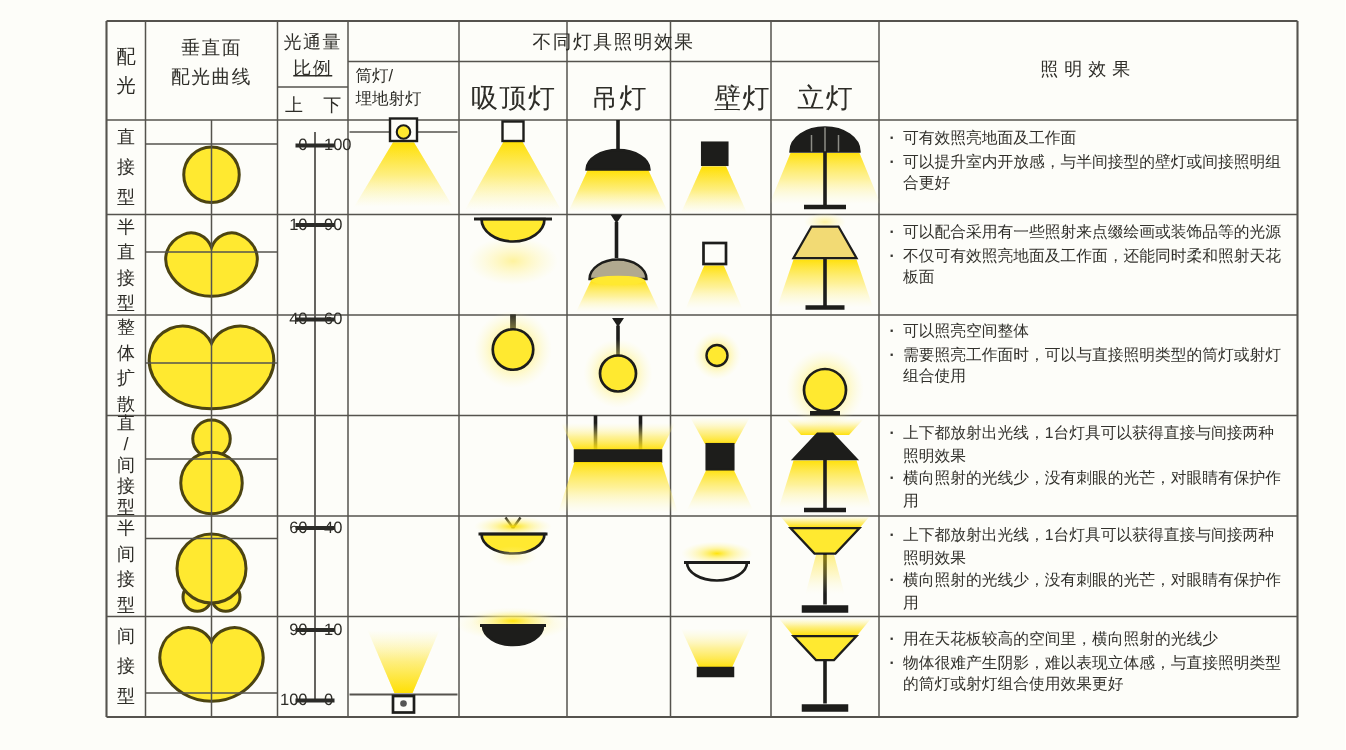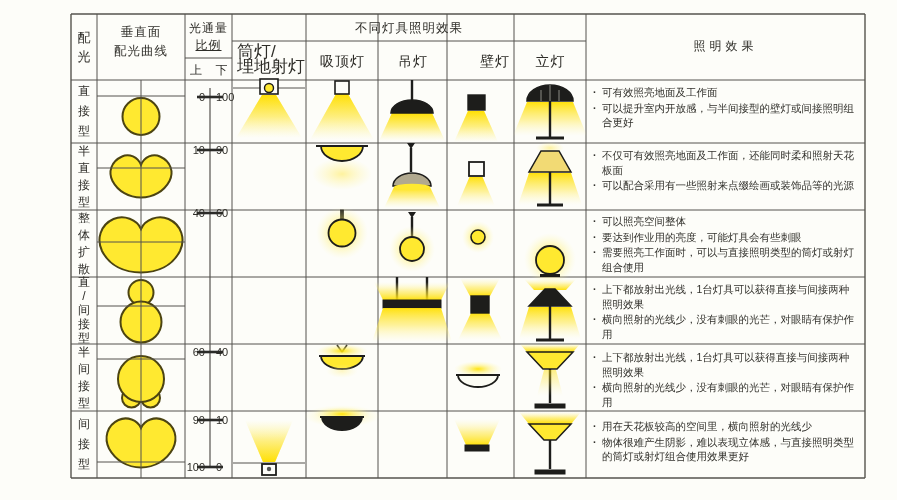--- a/index.html
+++ b/index.html
@@ -4,22 +4,22 @@
 <style>
   html,body{margin:0;padding:0;background:#ffffff;}
   .stage{position:relative;width:897px;height:500px;background:#fdfdf9;overflow:hidden;
          font-family:"Liberation Sans","DejaVu Sans",sans-serif;color:#2e2d28;}
   svg#gfx{position:absolute;left:0;top:0;width:897px;height:500px;}
   .t{position:absolute;white-space:nowrap;}
   .c{text-align:center;}
   .hdr{font-size:12.5px;letter-spacing:1px;}
   .hdr-big{font-size:12px;letter-spacing:4px;}
   .hdr-small{font-size:12px;letter-spacing:1px;}
-  .lampname{font-size:14px;letter-spacing:1px;}
-  .lamp1{font-size:17px;line-height:15px;letter-spacing:0;}
+  .lampname{font-size:18px;letter-spacing:1px;}
+  .lamp1{font-size:11px;line-height:15px;letter-spacing:0;}
   .vlabel{position:absolute;display:flex;flex-direction:column;align-items:center;
           justify-content:center;font-size:12px;}
   .vlabel span{display:block;line-height:13px;}
   .fluxnum{position:absolute;font-size:11px;height:14px;line-height:14px;}
   .fx-up{text-align:right;}
   .fx-dn{text-align:left;}
   .effects-box{position:absolute;left:591px;width:264px;font-size:10.5px;
                line-height:14.5px;color:#32312c;overflow:hidden;}
   .bullet{position:relative;padding-left:11px;margin-bottom:1px;white-space:normal;
           word-break:break-all;}
@@ -327,26 +327,25 @@
       <div class="fluxnum fx-dn" style="left:216px;top:345px;width:40px;">40</div>
       <div class="fluxnum fx-up" style="left:160px;top:413px;width:45px;">90</div>
       <div class="fluxnum fx-dn" style="left:216px;top:413px;width:40px;">10</div>
       <div class="fluxnum fx-up" style="left:160px;top:460px;width:45px;">100</div>
       <div class="fluxnum fx-dn" style="left:216px;top:460px;width:40px;">0</div>
       <div class="effects-box" style="top:85px;height:56px;">
         <div class="bullet">可有效照亮地面及工作面</div>
         <div class="bullet">可以提升室内开放感，与半间接型的壁灯或间接照明组合更好</div>
       </div>
       <div class="effects-box" style="top:148px;height:60px;">
+        <div class="bullet">可以配合采用有一些照射来点缀绘画或装饰品等的光源</div>
         <div class="bullet">不仅可有效照亮地面及工作面，还能同时柔和照射天花板面</div>
-        <div class="bullet">可以配合采用有一些照射来点缀绘画或装饰品等的光源</div>
       </div>
       <div class="effects-box" style="top:214px;height:61px;">
         <div class="bullet">可以照亮空间整体</div>
-        <div class="bullet">要达到作业用的亮度，可能灯具会有些刺眼</div>
         <div class="bullet">需要照亮工作面时，可以与直接照明类型的筒灯或射灯组合使用</div>
       </div>
       <div class="effects-box" style="top:282px;height:60px;">
         <div class="bullet">上下都放射出光线，1台灯具可以获得直接与间接两种照明效果</div>
         <div class="bullet">横向照射的光线少，没有刺眼的光芒，对眼睛有保护作用</div>
       </div>
       <div class="effects-box" style="top:350px;height:59px;">
         <div class="bullet">上下都放射出光线，1台灯具可以获得直接与间接两种照明效果</div>
         <div class="bullet">横向照射的光线少，没有刺眼的光芒，对眼睛有保护作用</div>
       </div>

